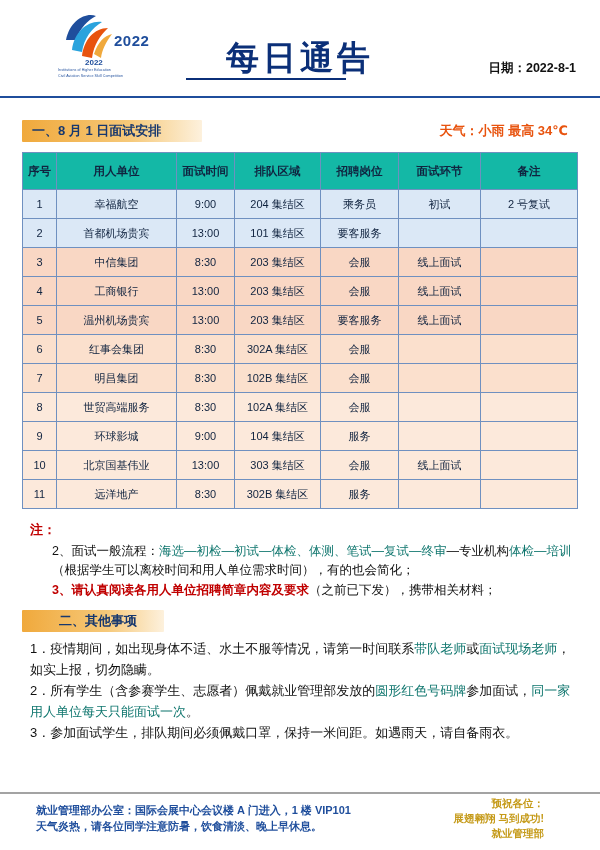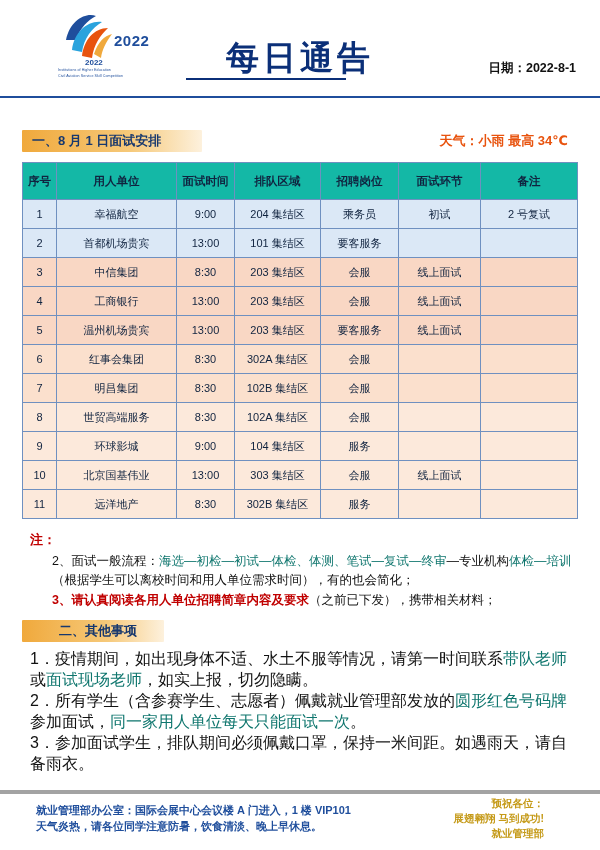--- a/index.html
+++ b/index.html
@@ -86,25 +86,25 @@
   .notes{margin:12px 0 0 0;padding:0 26px 0 30px;}
   .note-head{font-size:13px;font-weight:bold;color:#c00000;margin-bottom:3px;}
   .note-line{font-size:12.5px;line-height:19px;color:#111;text-indent:0;margin-bottom:1px;}
   .red{color:#c00000;font-weight:bold;}
   .blue{color:#0f766e;}
   .indent{padding-left:22px;}
   .indent2{padding-left:22px;}
 
   .other{margin:10px 0 0 0;}
   .other-body{padding:6px 26px 0 30px;}
-  .other-line{font-size:16px;line-height:21px;color:#111;}
+  .other-line{font-size:13px;line-height:21px;color:#111;}
 
   
   .footer{
-    position:absolute;left:0;right:0;bottom:0;height:56px;border-top:4px solid #a3a3a3;
+    position:absolute;left:0;right:0;bottom:0;height:56px;border-top:2px solid #a3a3a3;
   }
   .f-left{position:absolute;left:36px;top:8px;font-size:11px;line-height:16px;color:#1f4e9c;font-weight:bold;}
   .f-right{position:absolute;right:56px;top:2px;font-size:10.5px;line-height:15px;color:#c59a18;text-align:right;font-weight:bold;}
 </style>
 </head>
 <body>
 
 <div class="page">
 
   <div class="header">
@@ -118,21 +118,21 @@
       <div class="logo-year">2022</div>
       <div class="logo-year2">2022</div>
       <div class="logo-sub1">Institutions of Higher Education</div>
       <div class="logo-sub2">Civil Aviation Service Skill Competition</div>
     </div>
     <div class="title">每日通告</div>
     <div class="title-underline"></div>
     <div class="date">日期：2022-8-1</div>
   </div>
 
-  <div class="sec-row" style="margin-top:32px;">
+  <div class="sec-row" style="margin-top:22px;">
     <div class="sec-bar">一、8 月 1 日面试安排</div>
     <div class="weather">天气：小雨   最高 34℃</div>
   </div>
 
   <table class="schedule">
     <colgroup>
       <col class="w-seq">
         <col class="w-unit">
         <col class="w-time">
         <col class="w-zone">

